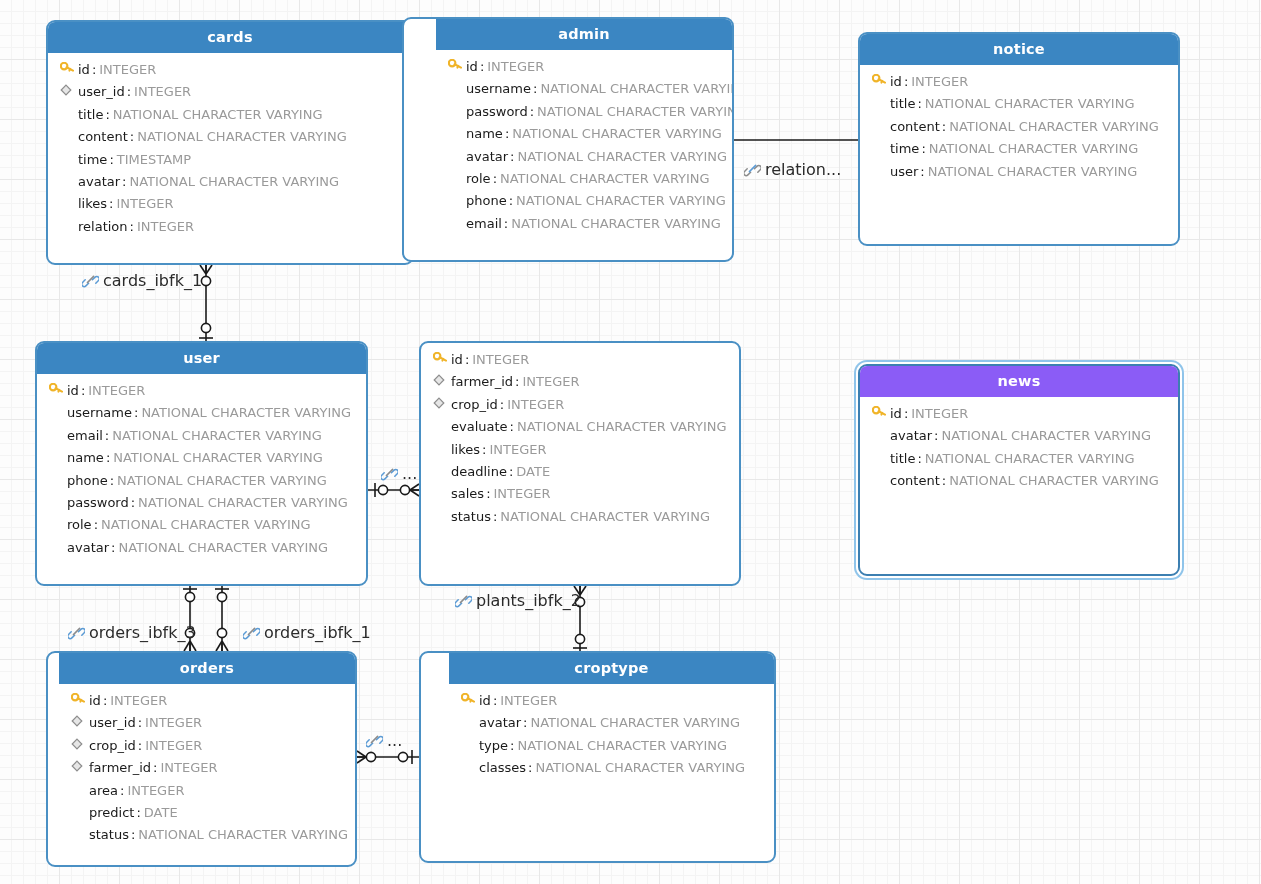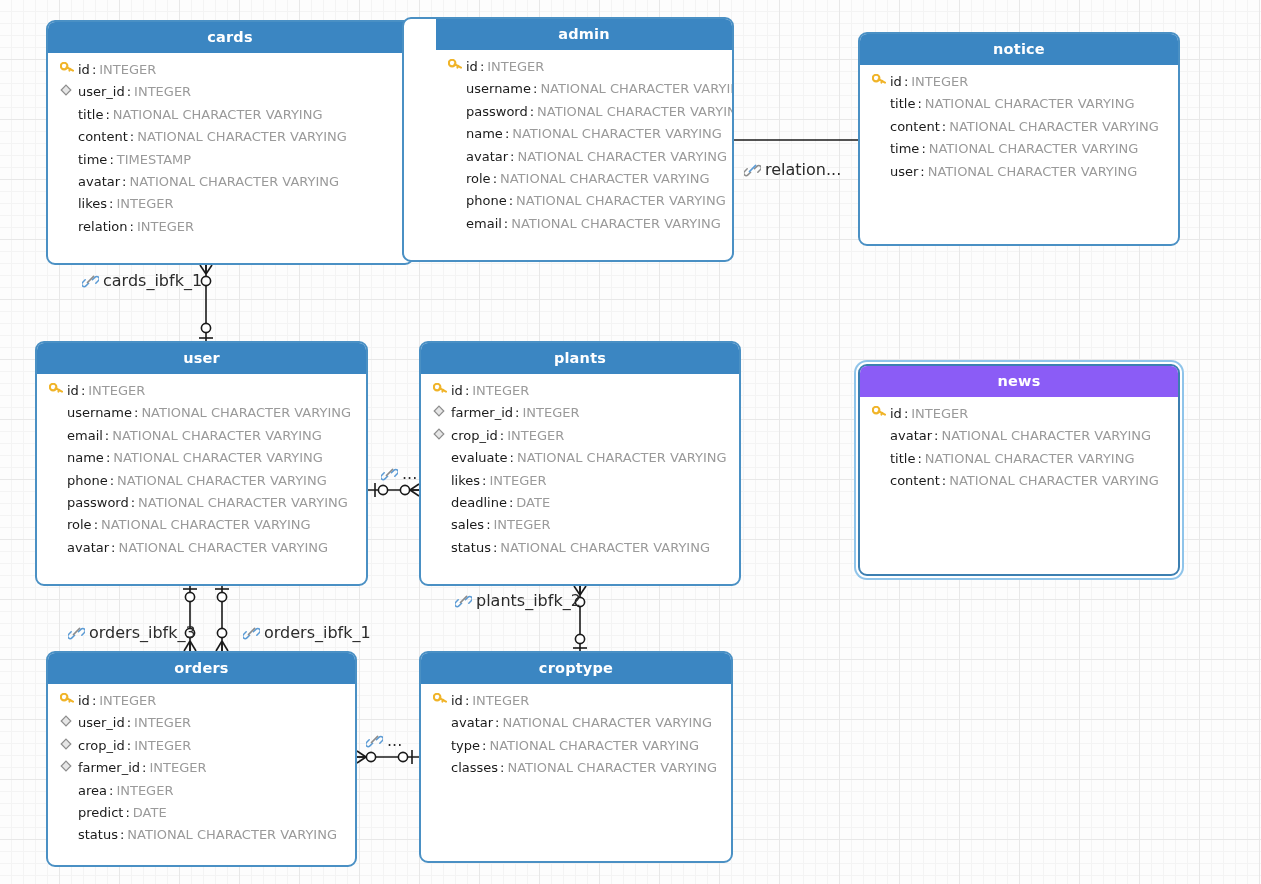--- a/index.html
+++ b/index.html
@@ -115,22 +115,22 @@
   .rel-label .chain svg { display: block; }
   .rel-text { line-height: 1; }
 
   
   #ent-cards    { left: 46px;  top: 20px;  width: 368px; height: 245px; }
   #ent-admin    { left: 402px; top: 17px;  width: 332px; height: 245px; padding-left: 32px; }
   #ent-notice   { left: 858px; top: 32px;  width: 322px; height: 214px; }
   #ent-user     { left: 35px;  top: 341px; width: 333px; height: 245px; }
   #ent-plants   { left: 419px; top: 341px; width: 322px; height: 245px; }
   #ent-news     { left: 858px; top: 364px; width: 322px; height: 212px; }
-  #ent-orders   { left: 46px;  top: 651px; width: 311px; height: 216px; }
-  #ent-croptype { left: 419px; top: 651px; width: 314px; height: 212px; }
+  #ent-orders   { left: 46px;  top: 651px; width: 311px; height: 216px; padding-left: 11px; }
+  #ent-croptype { left: 419px; top: 651px; width: 357px; height: 212px; padding-left: 28px; }
 </style>
 </head>
 <body>
 
 <div id="canvas">
 
   <svg id="edges" viewBox="0 0 1261 884" xmlns="http://www.w3.org/2000/svg">
     <g stroke="#1a1a1a" stroke-width="1.6" fill="none">
 
       <g>
@@ -517,21 +517,20 @@
         <div class="field-row">
           <span class="field-icon"></span>
           <span class="field-name">avatar</span>
           <span class="field-sep">:</span>
           <span class="field-type">NATIONAL CHARACTER VARYING</span>
         </div>
       </div>
   </div>
 
   <div class="entity" id="ent-plants">
-    <div class="entity-header">plants</div>
     <div class="entity-body">
         <div class="field-row">
           <span class="field-icon icon-key">
             <svg viewBox="0 0 14 12" width="14" height="12">
               <circle cx="4.1" cy="4.1" r="3.3" fill="none" stroke="#f0b429" stroke-width="2.1"></circle>
               <path d="M6.6 5.3 L13 8.6" stroke="#f0b429" stroke-width="2.1" stroke-linecap="round" fill="none"></path>
               <path d="M10.2 6.9 L9.4 8.6" stroke="#f0b429" stroke-width="2" stroke-linecap="round" fill="none"></path>
             </svg>
           </span>
           <span class="field-name">id</span>

